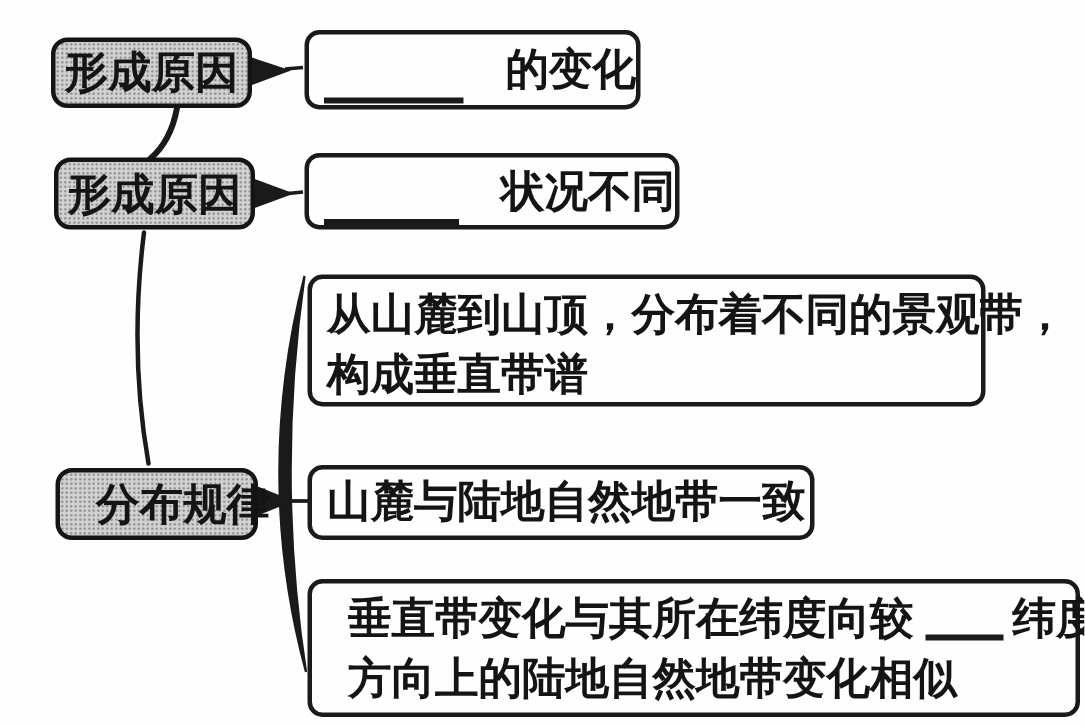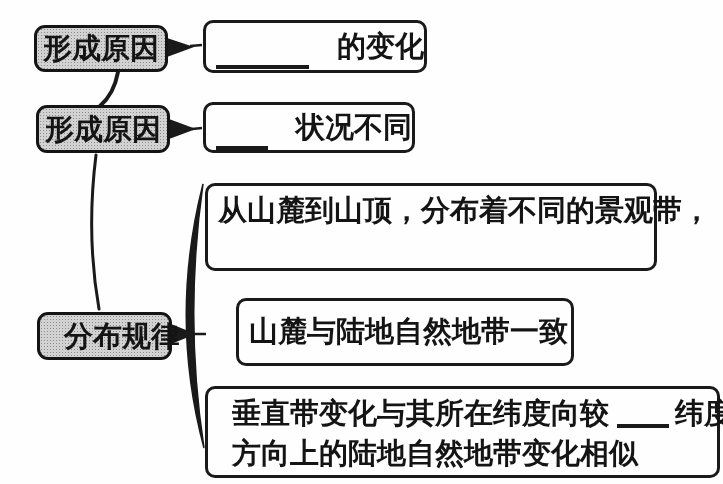--- a/index.html
+++ b/index.html
@@ -95,30 +95,31 @@
 
   <div class="gnode" style="left:37px; top:312px; width:135px; height:48px;padding-left:35px;">
     <span>分布规律</span>
   </div>
 
   <div class="wbox single" style="left:203px; top:20px; width:224px; height:53px;">
     <span class="blank big"></span>
     <span class="after-blank">的变化</span>
   </div>
 
-  <div class="wbox single" style="left:203px; top:102px; width:212px; height:51px;justify-content:center;">
+  <div class="wbox single" style="left:203px; top:102px; width:250px; height:51px;justify-content:center;">
     <span class="blank big"></span>
     <span class="after-blank">状况不同</span>
   </div>
 
   <div class="wbox multi" style="left:205px; top:183px; width:452px; height:88px;">
     <div>从山麓到山顶，分布着不同的景观带，</div>
+    <div>构成垂直带谱</div>
   </div>
 
-  <div class="wbox single" style="left:205px; top:298px; width:338px; height:68px; padding-left:10px;margin-left:31px;">
+  <div class="wbox single" style="left:205px; top:310px; width:338px; height:50px; padding-left:10px;">
     <span>山麓与陆地自然地带一致</span>
   </div>
 
   <div class="wbox multi" style="left:205px; top:386px; width:515px; height:92px;padding-left:24px;">
     <div>
       <span>垂直带变化与其所在纬度向较</span><span class="blank small"></span><span>纬度</span>
     </div>
     <div>方向上的陆地自然地带变化相似</div>
   </div>
 

